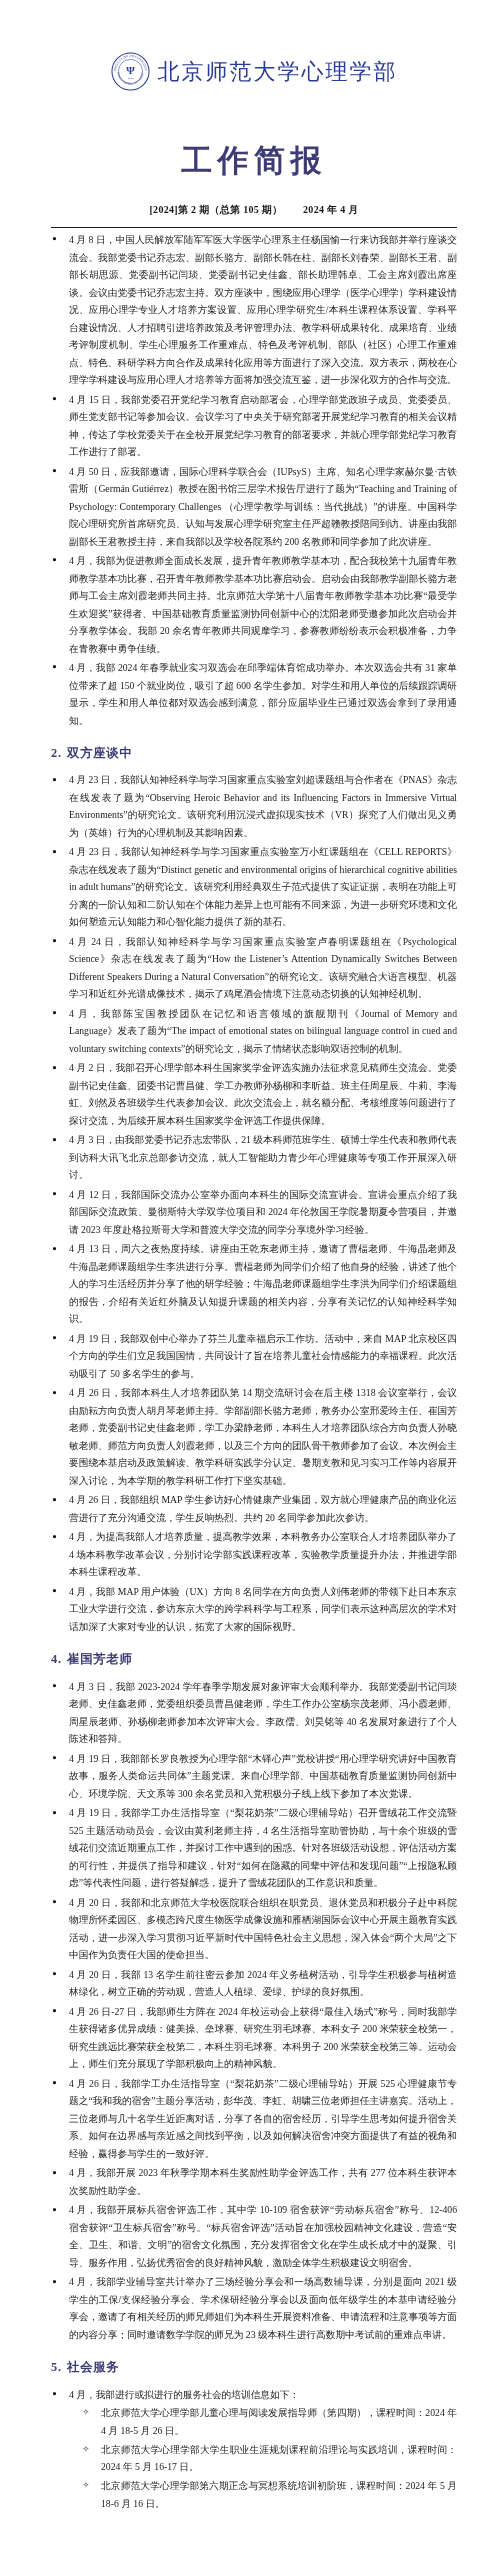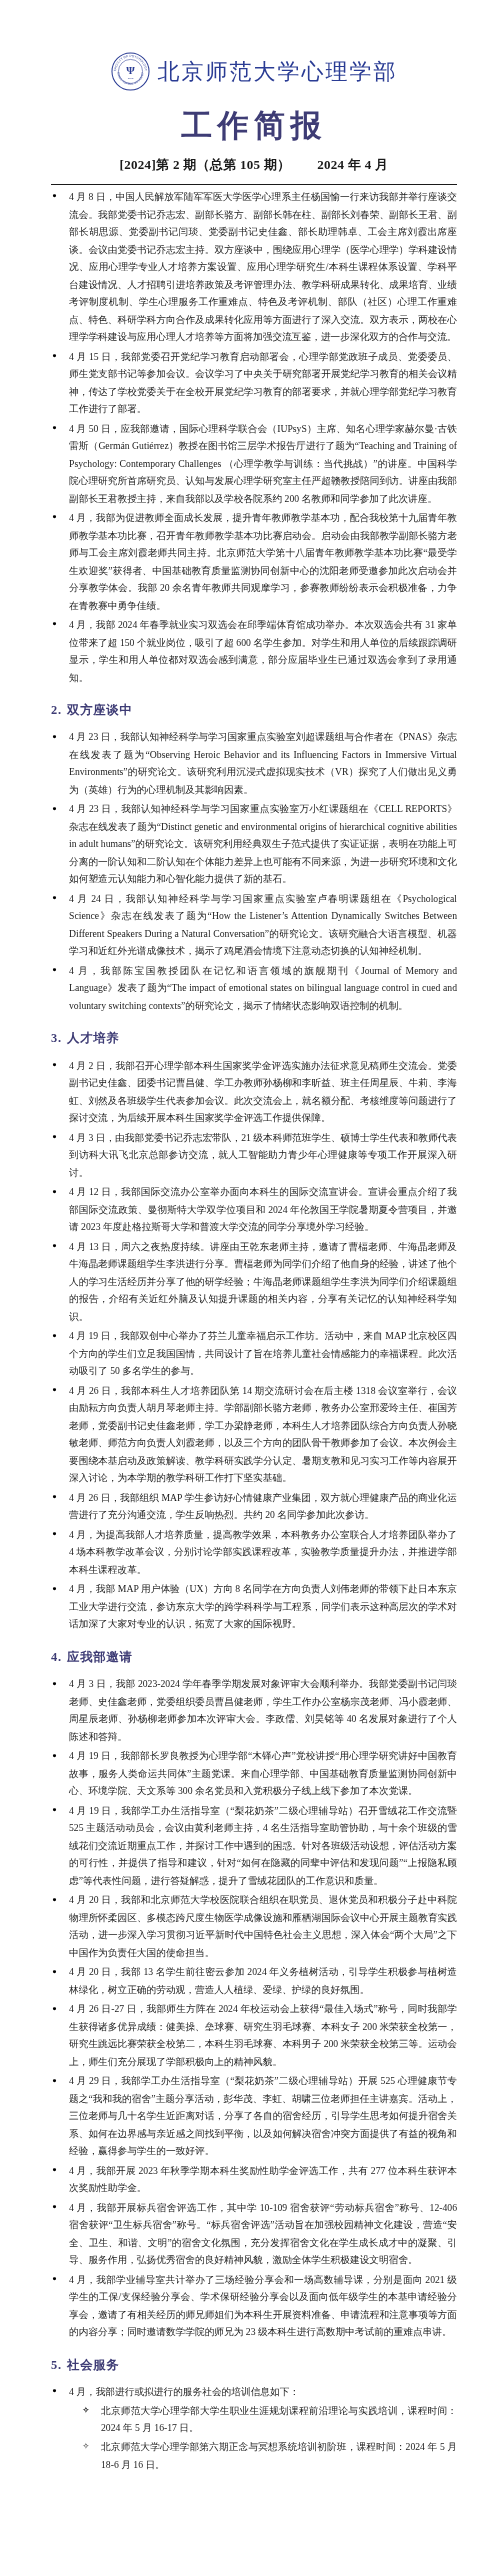--- a/index.html
+++ b/index.html
@@ -12,22 +12,22 @@
   body{width:504px;font-family:"Liberation Serif","DejaVu Serif",serif;color:var(--ink);}
   .page{box-sizing:border-box;width:504px;min-height:2576px;padding:52px 47px 27px 51px;background:#fff;}
 
   
   .masthead{display:flex;justify-content:center;align-items:center;}
   .logo-row{display:flex;align-items:center;gap:8px;}
   .seal{flex:0 0 auto;}
   .wordmark{color:var(--brand-blue);font-size:22px;font-weight:normal;letter-spacing:2px;white-space:nowrap;}
 
   
-  .doc-title{text-align:center;color:var(--heading-purple);font-size:31px;font-weight:bold;letter-spacing:5.4px;margin:17px 0 0 0;line-height:1.15;}
-  .issue-line{text-align:center;font-weight:bold;font-size:13px;margin-top:12px;letter-spacing:0.3px;}
+  .doc-title{text-align:center;color:var(--heading-purple);font-size:31px;font-weight:bold;letter-spacing:5.4px;margin:52px 0 0 0;line-height:1.15;}
+  .issue-line{text-align:center;font-weight:bold;font-size:10px;margin-top:24px;letter-spacing:0.3px;}
   hr{border:none;}
   .rule-top{border-top:1.7px solid #1a1a1a;margin:10.7px 0 2.7px 0;}
 
   
   .sec-head{color:var(--heading-purple);font-size:12.4px;font-weight:bold;margin:16px 0 9.4px 0;font-family:"Liberation Sans","DejaVu Sans",sans-serif;letter-spacing:0.7px;}
   .sec-num{margin-right:5.4px;font-family:"Liberation Serif","DejaVu Serif",serif;}
   ul.items{list-style:none;margin:0;padding:0;}
   li.item{position:relative;padding-left:18px;text-align:justify;font-size:9.7px;line-height:17.5px;margin:0 0 2px 0;}
   .bullet{position:absolute;left:1.3px;top:-0.7px;font-size:7.4px;color:#000;}
   ul.sub-items{list-style:none;margin:1.3px 0 0 0;padding:0 0 0 12px;}
@@ -75,49 +75,48 @@
         <li class="item"><span class="bullet">●</span><span>4 月，我部为促进教师全面成长发展，提升青年教师教学基本功，配合我校第十九届青年教师教学基本功比赛，召开青年教师教学基本功比赛启动会。启动会由我部教学副部长骆方老师与工会主席刘霞老师共同主持。北京师范大学第十八届青年教师教学基本功比赛“最受学生欢迎奖”获得者、中国基础教育质量监测协同创新中心的沈阳老师受邀参加此次启动会并分享教学体会。我部 20 余名青年教师共同观摩学习，参赛教师纷纷表示会积极准备，力争在青教赛中勇争佳绩。</span></li>
         <li class="item"><span class="bullet">●</span><span>4 月，我部 2024 年春季就业实习双选会在邱季端体育馆成功举办。本次双选会共有 31 家单位带来了超 150 个就业岗位，吸引了超 600 名学生参加。对学生和用人单位的后续跟踪调研显示，学生和用人单位都对双选会感到满意，部分应届毕业生已通过双选会拿到了录用通知。</span></li>
       </ul>
       <h2 class="sec-head"><span class="sec-num">2.</span><span>双方座谈中</span></h2>
       <ul class="items">
         <li class="item"><span class="bullet">●</span><span>4 月 23 日，我部认知神经科学与学习国家重点实验室刘超课题组与合作者在《PNAS》杂志在线发表了题为“Observing Heroic Behavior and its Influencing Factors in Immersive Virtual Environments”的研究论文。该研究利用沉浸式虚拟现实技术（VR）探究了人们做出见义勇为（英雄）行为的心理机制及其影响因素。</span></li>
         <li class="item"><span class="bullet">●</span><span>4 月 23 日，我部认知神经科学与学习国家重点实验室万小红课题组在《CELL REPORTS》杂志在线发表了题为“Distinct genetic and environmental origins of hierarchical cognitive abilities in adult humans”的研究论文。该研究利用经典双生子范式提供了实证证据，表明在功能上可分离的一阶认知和二阶认知在个体能力差异上也可能有不同来源，为进一步研究环境和文化如何塑造元认知能力和心智化能力提供了新的基石。</span></li>
         <li class="item"><span class="bullet">●</span><span>4 月 24 日，我部认知神经科学与学习国家重点实验室卢春明课题组在《Psychological Science》杂志在线发表了题为“How the Listener’s Attention Dynamically Switches Between Different Speakers During a Natural Conversation”的研究论文。该研究融合大语言模型、机器学习和近红外光谱成像技术，揭示了鸡尾酒会情境下注意动态切换的认知神经机制。</span></li>
         <li class="item"><span class="bullet">●</span><span>4 月，我部陈宝国教授团队在记忆和语言领域的旗舰期刊《Journal of Memory and Language》发表了题为“The impact of emotional states on bilingual language control in cued and voluntary switching contexts”的研究论文，揭示了情绪状态影响双语控制的机制。</span></li>
       </ul>
-      <h2 class="sec-head"><span class="sec-num">3.</span><span>人才培养</span></h2>
       <ul class="items">
         <li class="item"><span class="bullet">●</span><span>4 月 2 日，我部召开心理学部本科生国家奖学金评选实施办法征求意见稿师生交流会。党委副书记史佳鑫、团委书记曹昌健、学工办教师孙杨柳和李昕益、班主任周星辰、牛莉、李海虹、刘然及各班级学生代表参加会议。此次交流会上，就名额分配、考核维度等问题进行了探讨交流，为后续开展本科生国家奖学金评选工作提供保障。</span></li>
         <li class="item"><span class="bullet">●</span><span>4 月 3 日，由我部党委书记乔志宏带队，21 级本科师范班学生、硕博士学生代表和教师代表到访科大讯飞北京总部参访交流，就人工智能助力青少年心理健康等专项工作开展深入研讨。</span></li>
         <li class="item"><span class="bullet">●</span><span>4 月 12 日，我部国际交流办公室举办面向本科生的国际交流宣讲会。宣讲会重点介绍了我部国际交流政策、曼彻斯特大学双学位项目和 2024 年伦敦国王学院暑期夏令营项目，并邀请 2023 年度赴格拉斯哥大学和普渡大学交流的同学分享境外学习经验。</span></li>
         <li class="item"><span class="bullet">●</span><span>4 月 13 日，周六之夜热度持续。讲座由王乾东老师主持，邀请了曹楅老师、牛海晶老师及牛海晶老师课题组学生李洪进行分享。曹楅老师为同学们介绍了他自身的经验，讲述了他个人的学习生活经历并分享了他的研学经验；牛海晶老师课题组学生李洪为同学们介绍课题组的报告，介绍有关近红外脑及认知提升课题的相关内容，分享有关记忆的认知神经科学知识。</span></li>
         <li class="item"><span class="bullet">●</span><span>4 月 19 日，我部双创中心举办了芬兰儿童幸福启示工作坊。活动中，来自 MAP 北京校区四个方向的学生们立足我国国情，共同设计了旨在培养儿童社会情感能力的幸福课程。此次活动吸引了 50 多名学生的参与。</span></li>
         <li class="item"><span class="bullet">●</span><span>4 月 26 日，我部本科生人才培养团队第 14 期交流研讨会在后主楼 1318 会议室举行，会议由励耘方向负责人胡月琴老师主持。学部副部长骆方老师，教务办公室邢爱玲主任、崔国芳老师，党委副书记史佳鑫老师，学工办梁静老师，本科生人才培养团队综合方向负责人孙晓敏老师、师范方向负责人刘霞老师，以及三个方向的团队骨干教师参加了会议。本次例会主要围绕本基启动及政策解读、教学科研实践学分认定、暑期支教和见习实习工作等内容展开深入讨论，为本学期的教学科研工作打下坚实基础。</span></li>
         <li class="item"><span class="bullet">●</span><span>4 月 26 日，我部组织 MAP 学生参访好心情健康产业集团，双方就心理健康产品的商业化运营进行了充分沟通交流，学生反响热烈。共约 20 名同学参加此次参访。</span></li>
         <li class="item"><span class="bullet">●</span><span>4 月，为提高我部人才培养质量，提高教学效果，本科教务办公室联合人才培养团队举办了 4 场本科教学改革会议，分别讨论学部实践课程改革，实验教学质量提升办法，并推进学部本科生课程改革。</span></li>
         <li class="item"><span class="bullet">●</span><span>4 月，我部 MAP 用户体验（UX）方向 8 名同学在方向负责人刘伟老师的带领下赴日本东京工业大学进行交流，参访东京大学的跨学科科学与工程系，同学们表示这种高层次的学术对话加深了大家对专业的认识，拓宽了大家的国际视野。</span></li>
       </ul>
-      <h2 class="sec-head"><span class="sec-num">4.</span><span>应我部邀请</span></h2>
+      <h2 class="sec-head"><span class="sec-num">4.</span><span>崔国芳老师</span></h2>
       <ul class="items">
         <li class="item"><span class="bullet">●</span><span>4 月 3 日，我部 2023-2024 学年春季学期发展对象评审大会顺利举办。我部党委副书记闫琰老师、史佳鑫老师，党委组织委员曹昌健老师，学生工作办公室杨宗茂老师、冯小霞老师、周星辰老师、孙杨柳老师参加本次评审大会。李政儒、刘昊铭等 40 名发展对象进行了个人陈述和答辩。</span></li>
         <li class="item"><span class="bullet">●</span><span>4 月 19 日，我部部长罗良教授为心理学部“木铎心声”党校讲授“用心理学研究讲好中国教育故事，服务人类命运共同体”主题党课。来自心理学部、中国基础教育质量监测协同创新中心、环境学院、天文系等 300 余名党员和入党积极分子线上线下参加了本次党课。</span></li>
         <li class="item"><span class="bullet">●</span><span>4 月 19 日，我部学工办生活指导室（“梨花奶茶”二级心理辅导站）召开雪绒花工作交流暨 525 主题活动动员会，会议由黄利老师主持，4 名生活指导室助管协助，与十余个班级的雪绒花们交流近期重点工作，并探讨工作中遇到的困惑。针对各班级活动设想，评估活动方案的可行性，并提供了指导和建议，针对“如何在隐藏的同辈中评估和发现问题”“上报隐私顾虑”等代表性问题，进行答疑解惑，提升了雪绒花团队的工作意识和质量。</span></li>
         <li class="item"><span class="bullet">●</span><span>4 月 20 日，我部和北京师范大学校医院联合组织在职党员、退休党员和积极分子赴中科院物理所怀柔园区、多模态跨尺度生物医学成像设施和雁栖湖国际会议中心开展主题教育实践活动，进一步深入学习贯彻习近平新时代中国特色社会主义思想，深入体会“两个大局”之下中国作为负责任大国的使命担当。</span></li>
         <li class="item"><span class="bullet">●</span><span>4 月 20 日，我部 13 名学生前往密云参加 2024 年义务植树活动，引导学生积极参与植树造林绿化，树立正确的劳动观，营造人人植绿、爱绿、护绿的良好氛围。</span></li>
         <li class="item"><span class="bullet">●</span><span>4 月 26 日-27 日，我部师生方阵在 2024 年校运动会上获得“最佳入场式”称号，同时我部学生获得诸多优异成绩：健美操、垒球赛、研究生羽毛球赛、本科女子 200 米荣获全校第一，研究生跳远比赛荣获全校第二，本科生羽毛球赛、本科男子 200 米荣获全校第三等。运动会上，师生们充分展现了学部积极向上的精神风貌。</span></li>
-        <li class="item"><span class="bullet">●</span><span>4 月 29 日，我部学工办生活指导室（“梨花奶茶”二级心理辅导站）开展 525 心理健康节专题之“我和我的宿舍”主题分享活动，彭华茂、李虹、胡啸三位老师担任主讲嘉宾。活动上，三位老师与几十名学生近距离对话，分享了各自的宿舍经历，引导学生思考如何提升宿舍关系、如何在边界感与亲近感之间找到平衡，以及如何解决宿舍冲突方面提供了有益的视角和经验，赢得参与学生的一致好评。</span></li>
+        <li class="item"><span class="bullet">●</span><span>4 月 26 日，我部学工办生活指导室（“梨花奶茶”二级心理辅导站）开展 525 心理健康节专题之“我和我的宿舍”主题分享活动，彭华茂、李虹、胡啸三位老师担任主讲嘉宾。活动上，三位老师与几十名学生近距离对话，分享了各自的宿舍经历，引导学生思考如何提升宿舍关系、如何在边界感与亲近感之间找到平衡，以及如何解决宿舍冲突方面提供了有益的视角和经验，赢得参与学生的一致好评。</span></li>
         <li class="item"><span class="bullet">●</span><span>4 月，我部开展 2023 年秋季学期本科生奖励性助学金评选工作，共有 277 位本科生获评本次奖励性助学金。</span></li>
         <li class="item"><span class="bullet">●</span><span>4 月，我部开展标兵宿舍评选工作，其中学 10-109 宿舍获评“劳动标兵宿舍”称号、12-406 宿舍获评“卫生标兵宿舍”称号。“标兵宿舍评选”活动旨在加强校园精神文化建设，营造“安全、卫生、和谐、文明”的宿舍文化氛围，充分发挥宿舍文化在学生成长成才中的凝聚、引导、服务作用，弘扬优秀宿舍的良好精神风貌，激励全体学生积极建设文明宿舍。</span></li>
         <li class="item"><span class="bullet">●</span><span>4 月，我部学业辅导室共计举办了三场经验分享会和一场高数辅导课，分别是面向 2021 级学生的工保/支保经验分享会、学术保研经验分享会以及面向低年级学生的本基申请经验分享会，邀请了有相关经历的师兄师姐们为本科生开展资料准备、申请流程和注意事项等方面的内容分享；同时邀请数学学院的师兄为 23 级本科生进行高数期中考试前的重难点串讲。</span></li>
       </ul>
       <h2 class="sec-head"><span class="sec-num">5.</span><span>社会服务</span></h2>
       <ul class="items">
         <li class="item"><span class="bullet">●</span><span>4 月，我部进行或拟进行的服务社会的培训信息如下：</span><ul class="sub-items">
-            <li class="sub-item"><span class="diamond">✧</span></li>
+            <li class="sub-item"><span class="diamond">✧</span><span>北京师范大学心理学部儿童心理与阅读发展指导师（第四期），课程时间：2024 年 4 月 18-5 月 26 日。</span></li>
             <li class="sub-item"><span class="diamond">✧</span><span>北京师范大学心理学部大学生职业生涯规划课程前沿理论与实践培训，课程时间：2024 年 5 月 16-17 日。</span></li>
             <li class="sub-item"><span class="diamond">✧</span><span>北京师范大学心理学部第六期正念与冥想系统培训初阶班，课程时间：2024 年 5 月 18-6 月 16 日。</span></li>
           </ul></li>
       </ul>
     </main>
 
 </div>
 
 
 </body></html>

